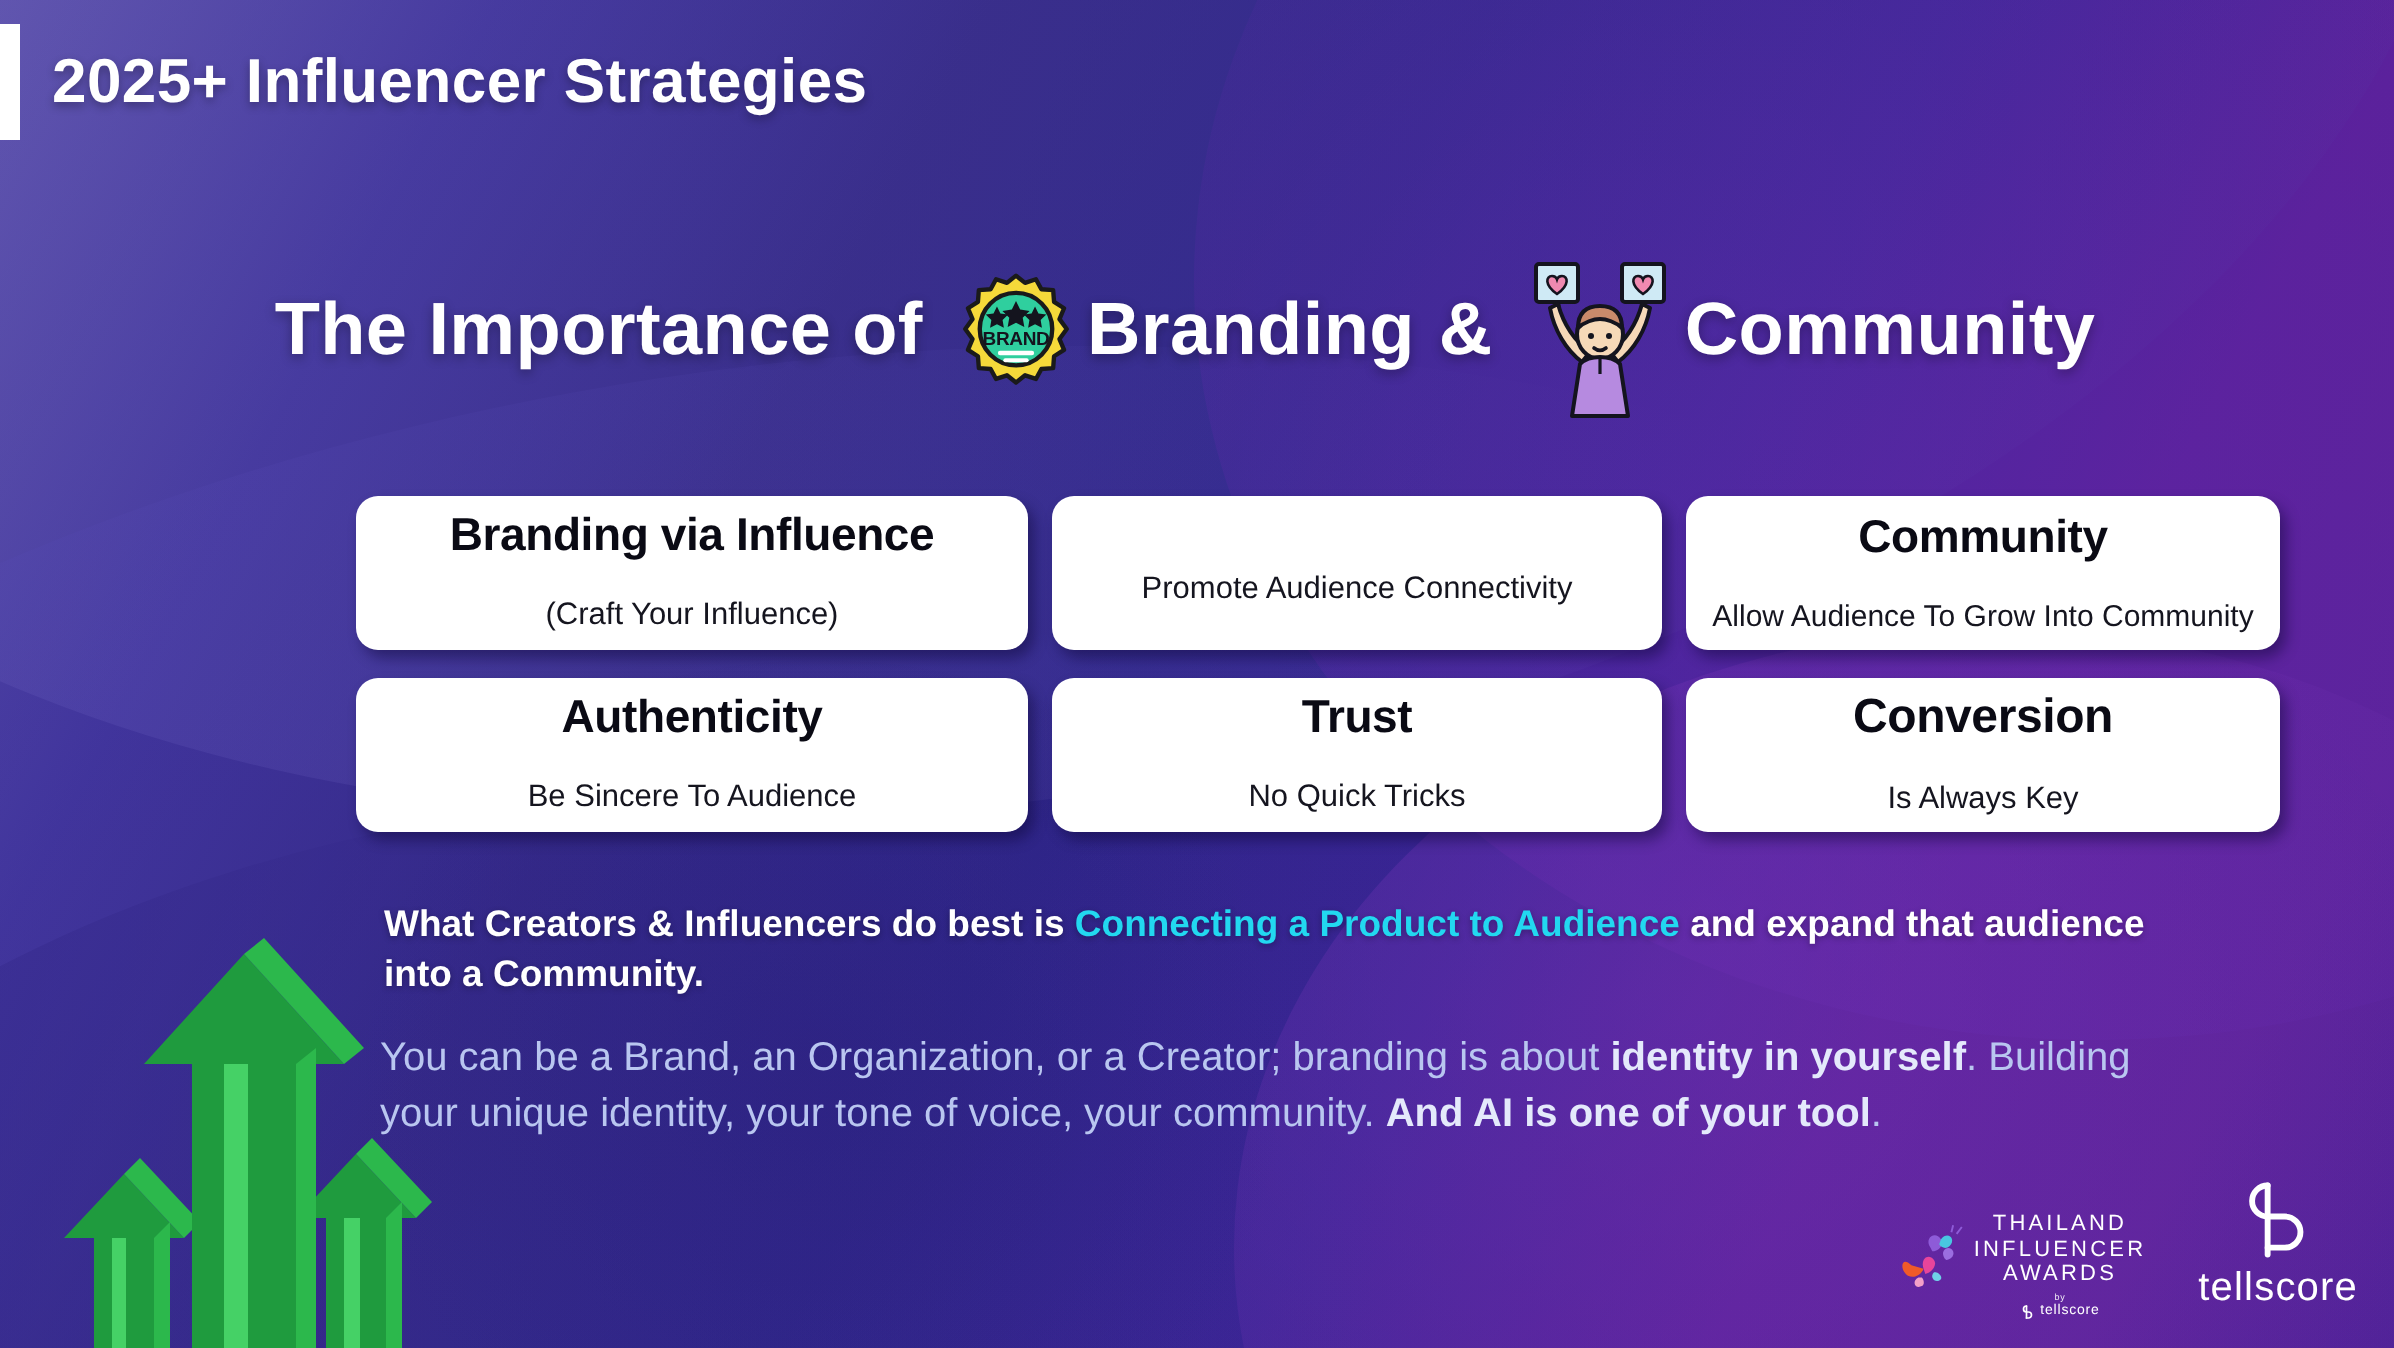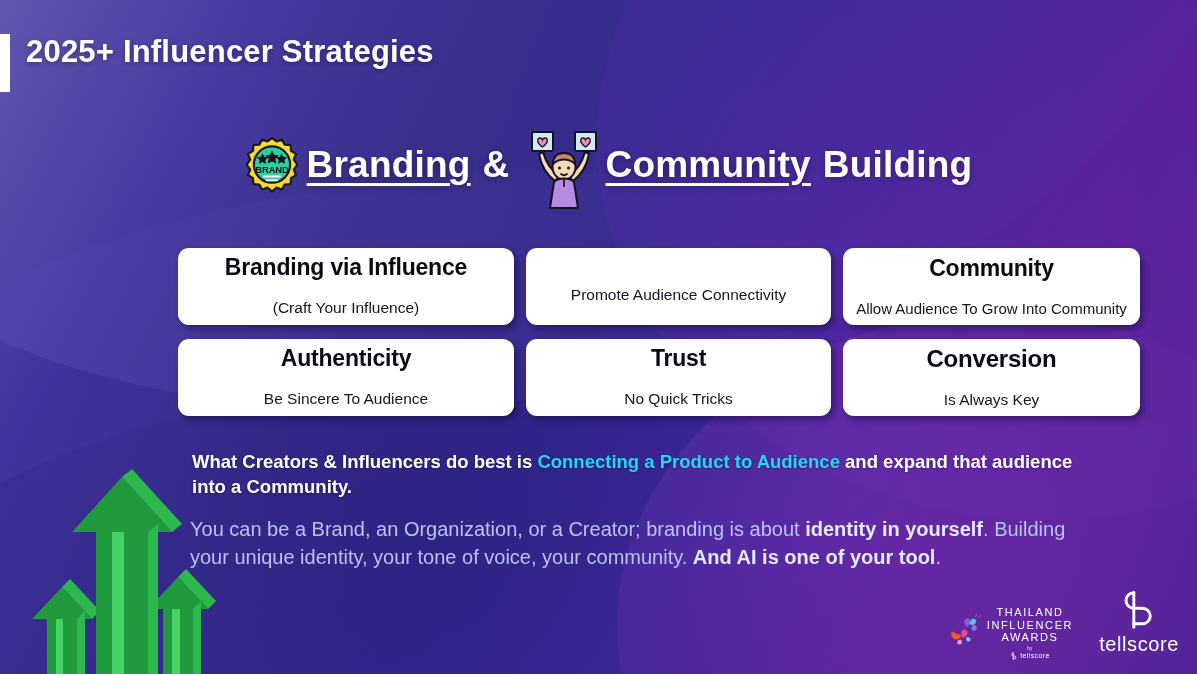--- a/index.html
+++ b/index.html
@@ -62,22 +62,22 @@
   }
   .sw6 {
     width:520px; height:420px;
     left:150px; top:330px;
     border-radius:50%;
     background:radial-gradient(circle, rgba(40,30,120,.35), rgba(40,30,120,0) 70%);
   }
 
   
   .title-row {
-    position:absolute; left:0; top:34px;
-    display:flex; align-items:flex-start; gap:16px;
+    position:absolute; left:0; top:12px;
+    display:flex; align-items:center; gap:16px;
     z-index:6;
   }
   .title-bar {
     width:10px; height:58px; background:#ffffff;
   }
   .slide-title {
     font-size:31px; font-weight:bold; color:#ffffff;
     letter-spacing:.2px;
     text-shadow:0 2px 5px rgba(0,0,0,.30);
     white-space:nowrap;
@@ -89,21 +89,21 @@
     display:flex; align-items:center; justify-content:center;
     gap:0px;
     z-index:6;
     white-space:nowrap;
   }
   .hl-text {
     font-size:37px; font-weight:bold; color:#ffffff;
     text-shadow:0 2px 6px rgba(0,0,0,.32);
     letter-spacing:.2px;
   }
-  .hl-text.u { text-decoration:underline; text-underline-offset:6px; text-decoration-thickness:3px; }
+  .hl-text.u { text-underline-offset:6px; text-decoration-thickness:3px; }
   .hl-sp { width:12px; display:inline-block; }
 
   
   .badge-ico { width:58px; height:58px; position:relative; flex:0 0 auto; margin:0 6px; }
   .person-ico { width:72px; height:80px; position:relative; flex:0 0 auto; margin:0 4px -10px 8px; }
 
   
   .cards {
     position:absolute; left:178px; top:248px;
     width:960px;
@@ -178,20 +178,21 @@
   <div class="swoosh sw4"></div>
   <div class="swoosh sw5"></div>
   <div class="swoosh sw6"></div>
 
   <div class="title-row">
     <div class="title-bar"></div>
     <div class="slide-title">2025+ Influencer Strategies</div>
   </div>
 
   <div class="headline">
+    <span class="hl-text">The Importance of</span>
     <span class="hl-sp"></span>
 
     <span class="badge-ico">
       <svg viewBox="0 0 64 64" width="58" height="58">
         <g>
           <path d="M32 2 L37 6 L43 4 L46 9.5 L52.5 10 L53 16.5 L58.5 20 L56 26 L60 31.5 L56 37 L58.5 43 L53 46.5 L52.5 53 L46 53.5 L43 59 L37 57 L32 61 L27 57 L21 59 L18 53.5 L11.5 53 L11 46.5 L5.5 43 L8 37 L4 31.5 L8 26 L5.5 20 L11 16.5 L11.5 10 L18 9.5 L21 4 L27 6 Z" fill="#f5d93a" stroke="#1a1a1a" stroke-width="2.4" stroke-linejoin="round"></path>
           <circle cx="32" cy="31.5" r="20" fill="#2fcf9e" stroke="#1a1a1a" stroke-width="2.4"></circle>
 
           <path d="M21.5 19 l1.9 3.9 4.3.6 -3.1 3 .7 4.3 -3.8-2 -3.8 2 .7-4.3 -3.1-3 4.3-.6z" fill="#14141e"></path>
           <path d="M32 16 l2.3 4.7 5.2.8 -3.8 3.7 .9 5.2 -4.6-2.4 -4.6 2.4 .9-5.2 -3.8-3.7 5.2-.8z" fill="#14141e"></path>
@@ -229,21 +230,20 @@
         <circle cx="38.5" cy="38" r="1.5" fill="#14141e"></circle>
         <path d="M31 44 q3 2.4 6 0" stroke="#14141e" stroke-width="1.8" fill="none" stroke-linecap="round"></path>
 
         <path d="M24 52 C27 49 31 48.5 34 48.5 c3 0 7 .5 10 3.5 l4 26 H20 Z" fill="#b68ae0" stroke="#14141e" stroke-width="2" stroke-linejoin="round"></path>
         <path d="M34 49 l0 8" stroke="#14141e" stroke-width="1.6" fill="none"></path>
       </svg>
     </span>
 
     <span class="hl-text u">Community</span>
     <span class="hl-sp"></span>
-    <span class="hl-text">Building</span>
   </div>
 
   <div class="cards">
     <div class="card c1">
       <div class="card-title">Branding via Influence</div>
       <div class="card-sub">(Craft Your Influence)</div>
     </div>
     <div class="card c2">
       <div class="card-sub">Promote Audience Connectivity</div>
     </div>

